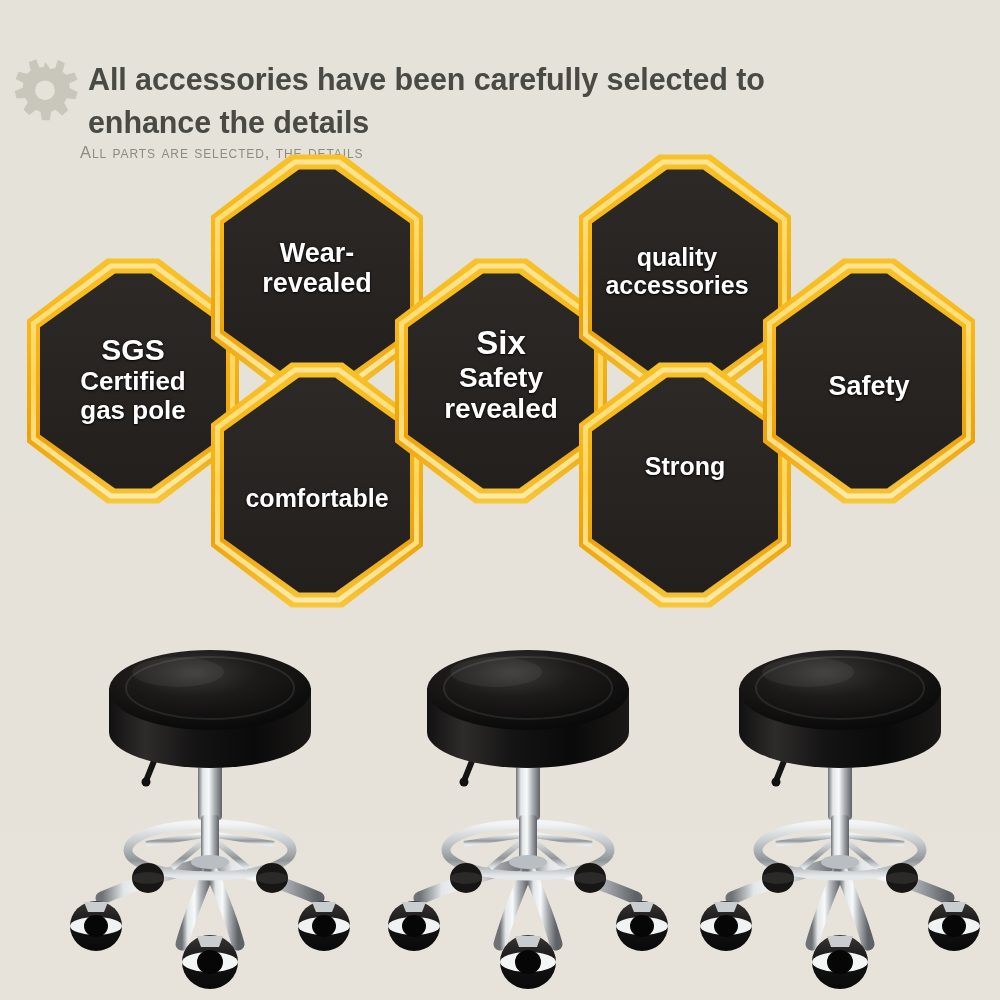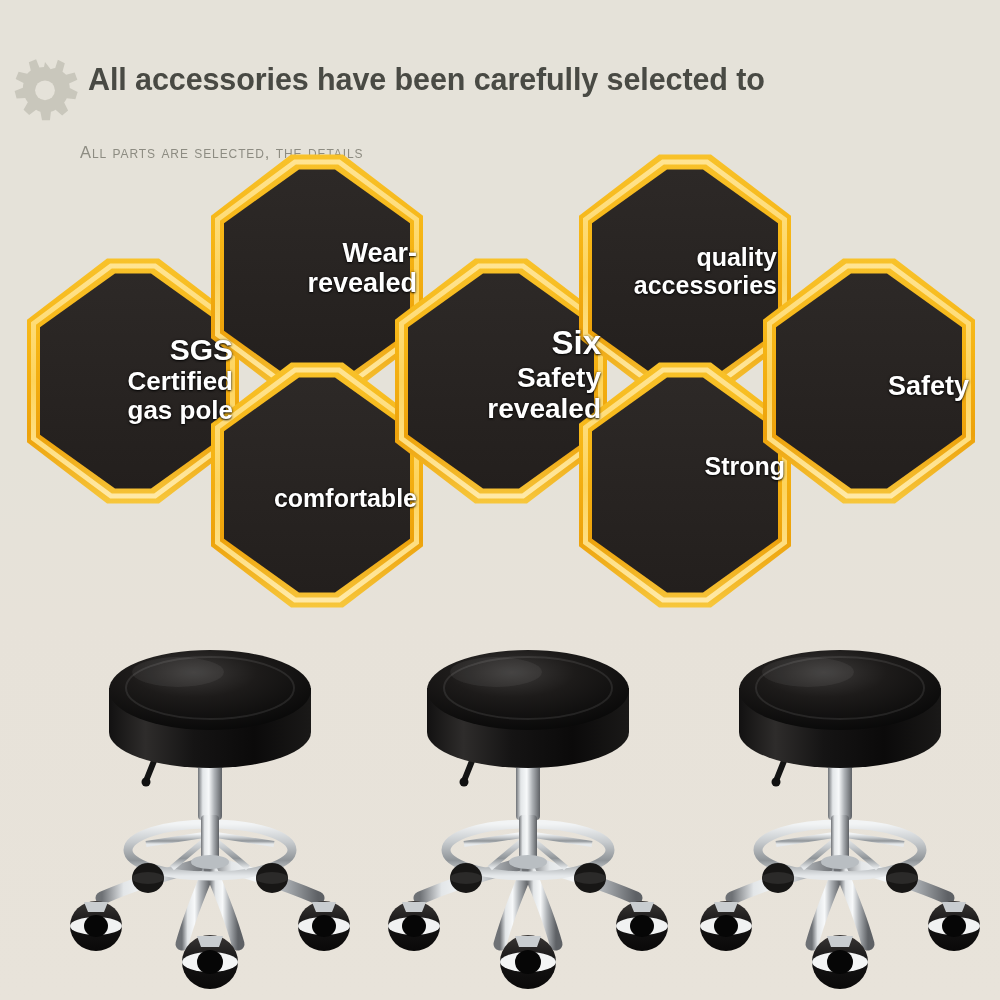--- a/index.html
+++ b/index.html
@@ -38,21 +38,21 @@
     font-family:"Liberation Sans", sans-serif;
   }
 
   
   .hexgrid { position:absolute; left:0; top:0; width:1000px; height:620px; }
   .hexgrid svg { display:block; }
 
   .hex-label {
     position:absolute;
     color:#ffffff;
-    text-align:right;
+    text-align:center;
     font-weight:bold;
     line-height:1.12;
     text-shadow:0 1px 2px rgba(0,0,0,.85), 0 0 3px rgba(0,0,0,.5);
     pointer-events:none;
     white-space:nowrap;
   }
   .hex-label .l1,.hex-label .l2,.hex-label .l3 { display:block; }
 
   
   .stools { position:absolute; left:0; top:610px; width:1000px; height:390px; }
@@ -76,20 +76,21 @@
                    Q62.5 80.5 59 81.5 L57.5 94.5 L45.5 94.5 L43 81.5 Q39.5 80.5 36.5 78.5 L26 86.5 L17.5 78.5
                    L24 67 Q21.5 64 20 60.5 L7 61.5 L4 50 L16.5 45 Q16.5 41.5 17.5 38 L5.5 32 L10 21 L23 24
                    Q25.5 21 28.5 19 L25.5 6.5 L36.5 2 L41.5 14.5 Q45 13.5 48.5 13.5 Z"></path>
         </g>
         <circle cx="50" cy="49" r="15" fill="#e5e2d9"></circle>
       </svg>
     </div>
 
     <div class="headline">
       <span class="ln">All accessories have been carefully selected to</span>
+      <span class="ln">enhance the details</span>
     </div>
 
     <div class="subhead">All parts are selected, the details</div>
   </div>
 
   <div class="hexgrid">
     <svg width="1000" height="620" viewBox="0 0 1000 620" aria-hidden="true">
       <defs>
 
         <linearGradient id="rimGrad" x1="0" y1="0" x2="0" y2="1">

